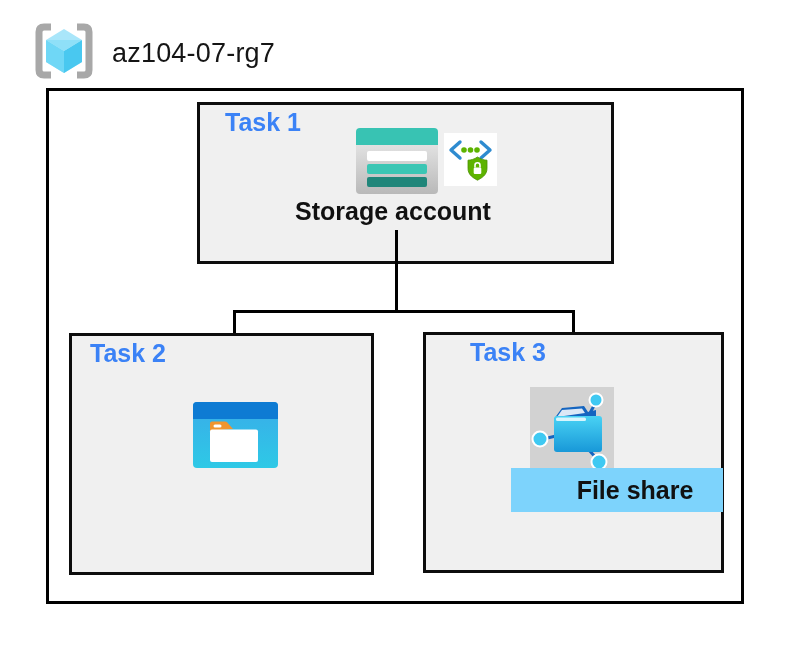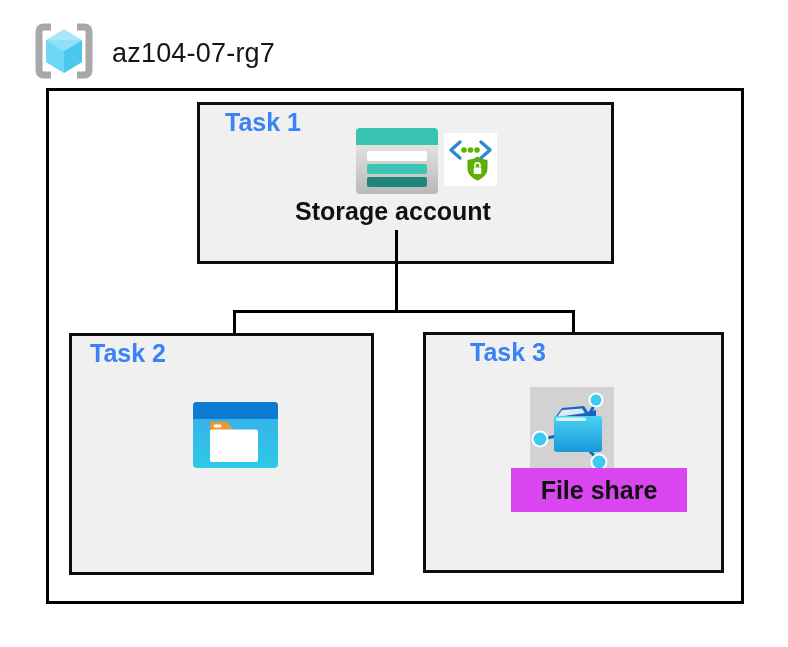--- a/index.html
+++ b/index.html
@@ -27,22 +27,22 @@
   }
   .node-label{
     position:absolute;font-size:25px;font-weight:700;color:#111;text-align:center;
   }
   .conn{position:absolute;background:#000;}
   .icon-abs{position:absolute;}
   .fs-gray-square{
     position:absolute;left:530px;top:387px;width:84px;height:81px;background:#d2d2d2;
   }
   .fs-band{
-    position:absolute;left:511px;top:468px;width:176px;height:44px;background:#d946ef;
-    display:flex;align-items:center;justify-content:center;
+    position:absolute;left:511px;top:468px;width:176px;height:44px;background:#7dd3fc;
+    display:flex;align-items:center;justify-content:center;padding-left:36px;
   }
   .fs-band .node-label{position:static;}
   .sas-bg{background:#ffffff;}
 </style>
 </head>
 <body>
 
 <div class="canvas">
 
   <div class="rg-header">

